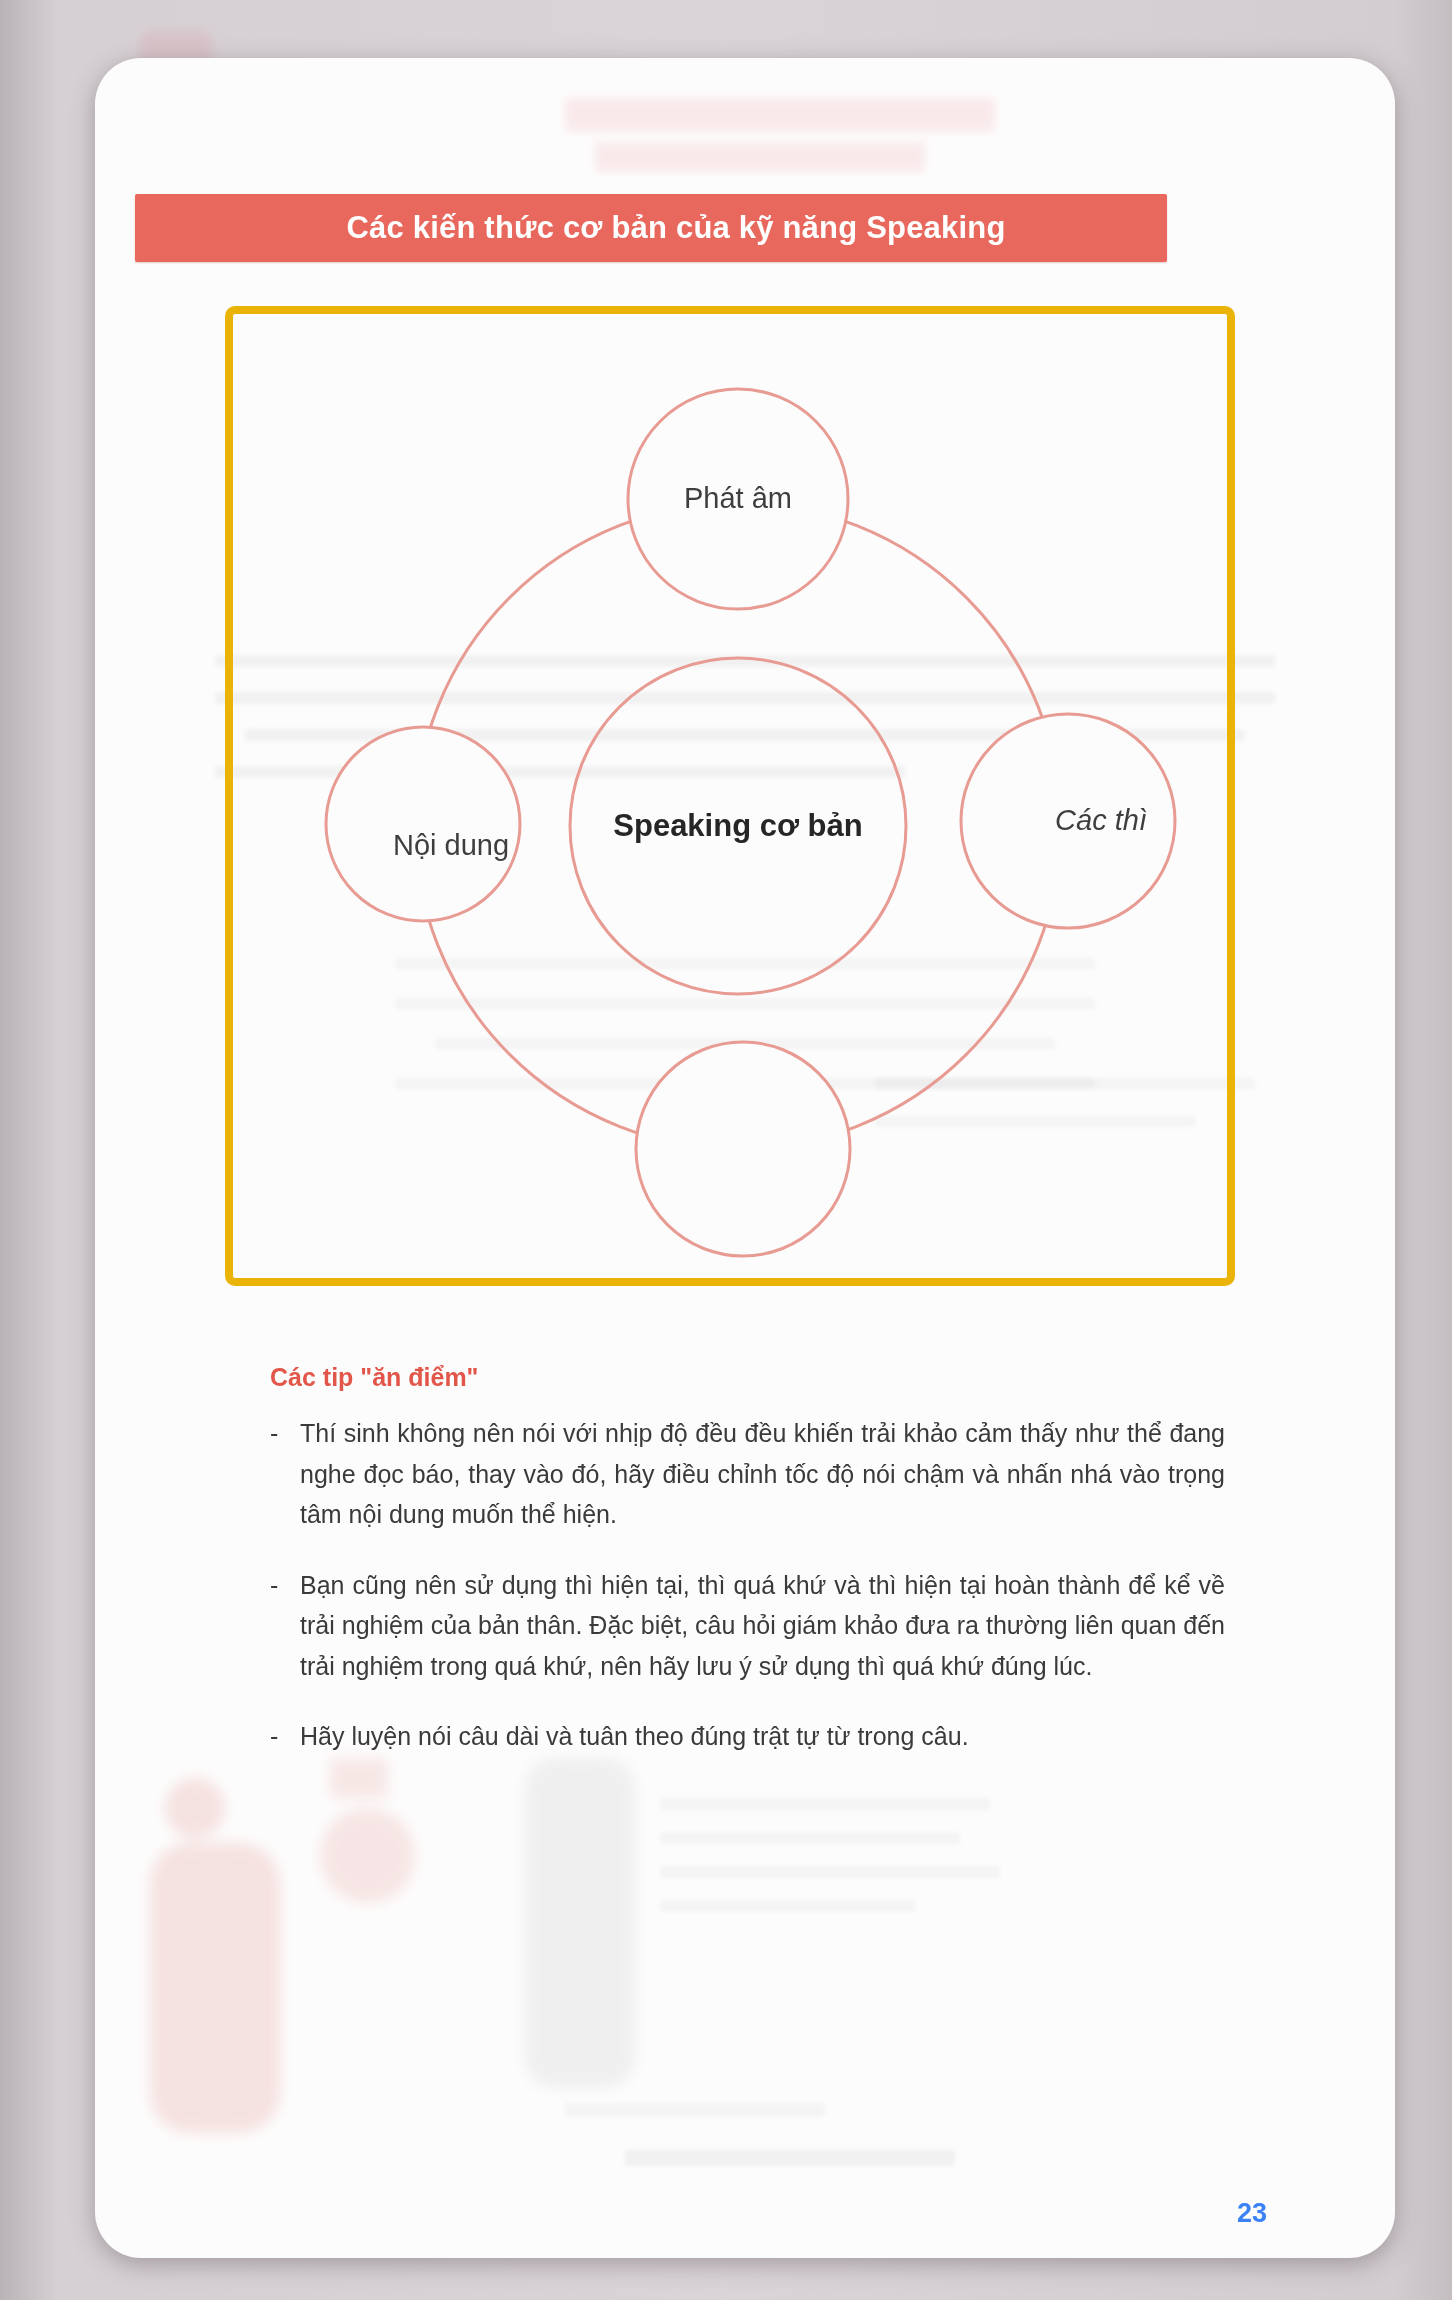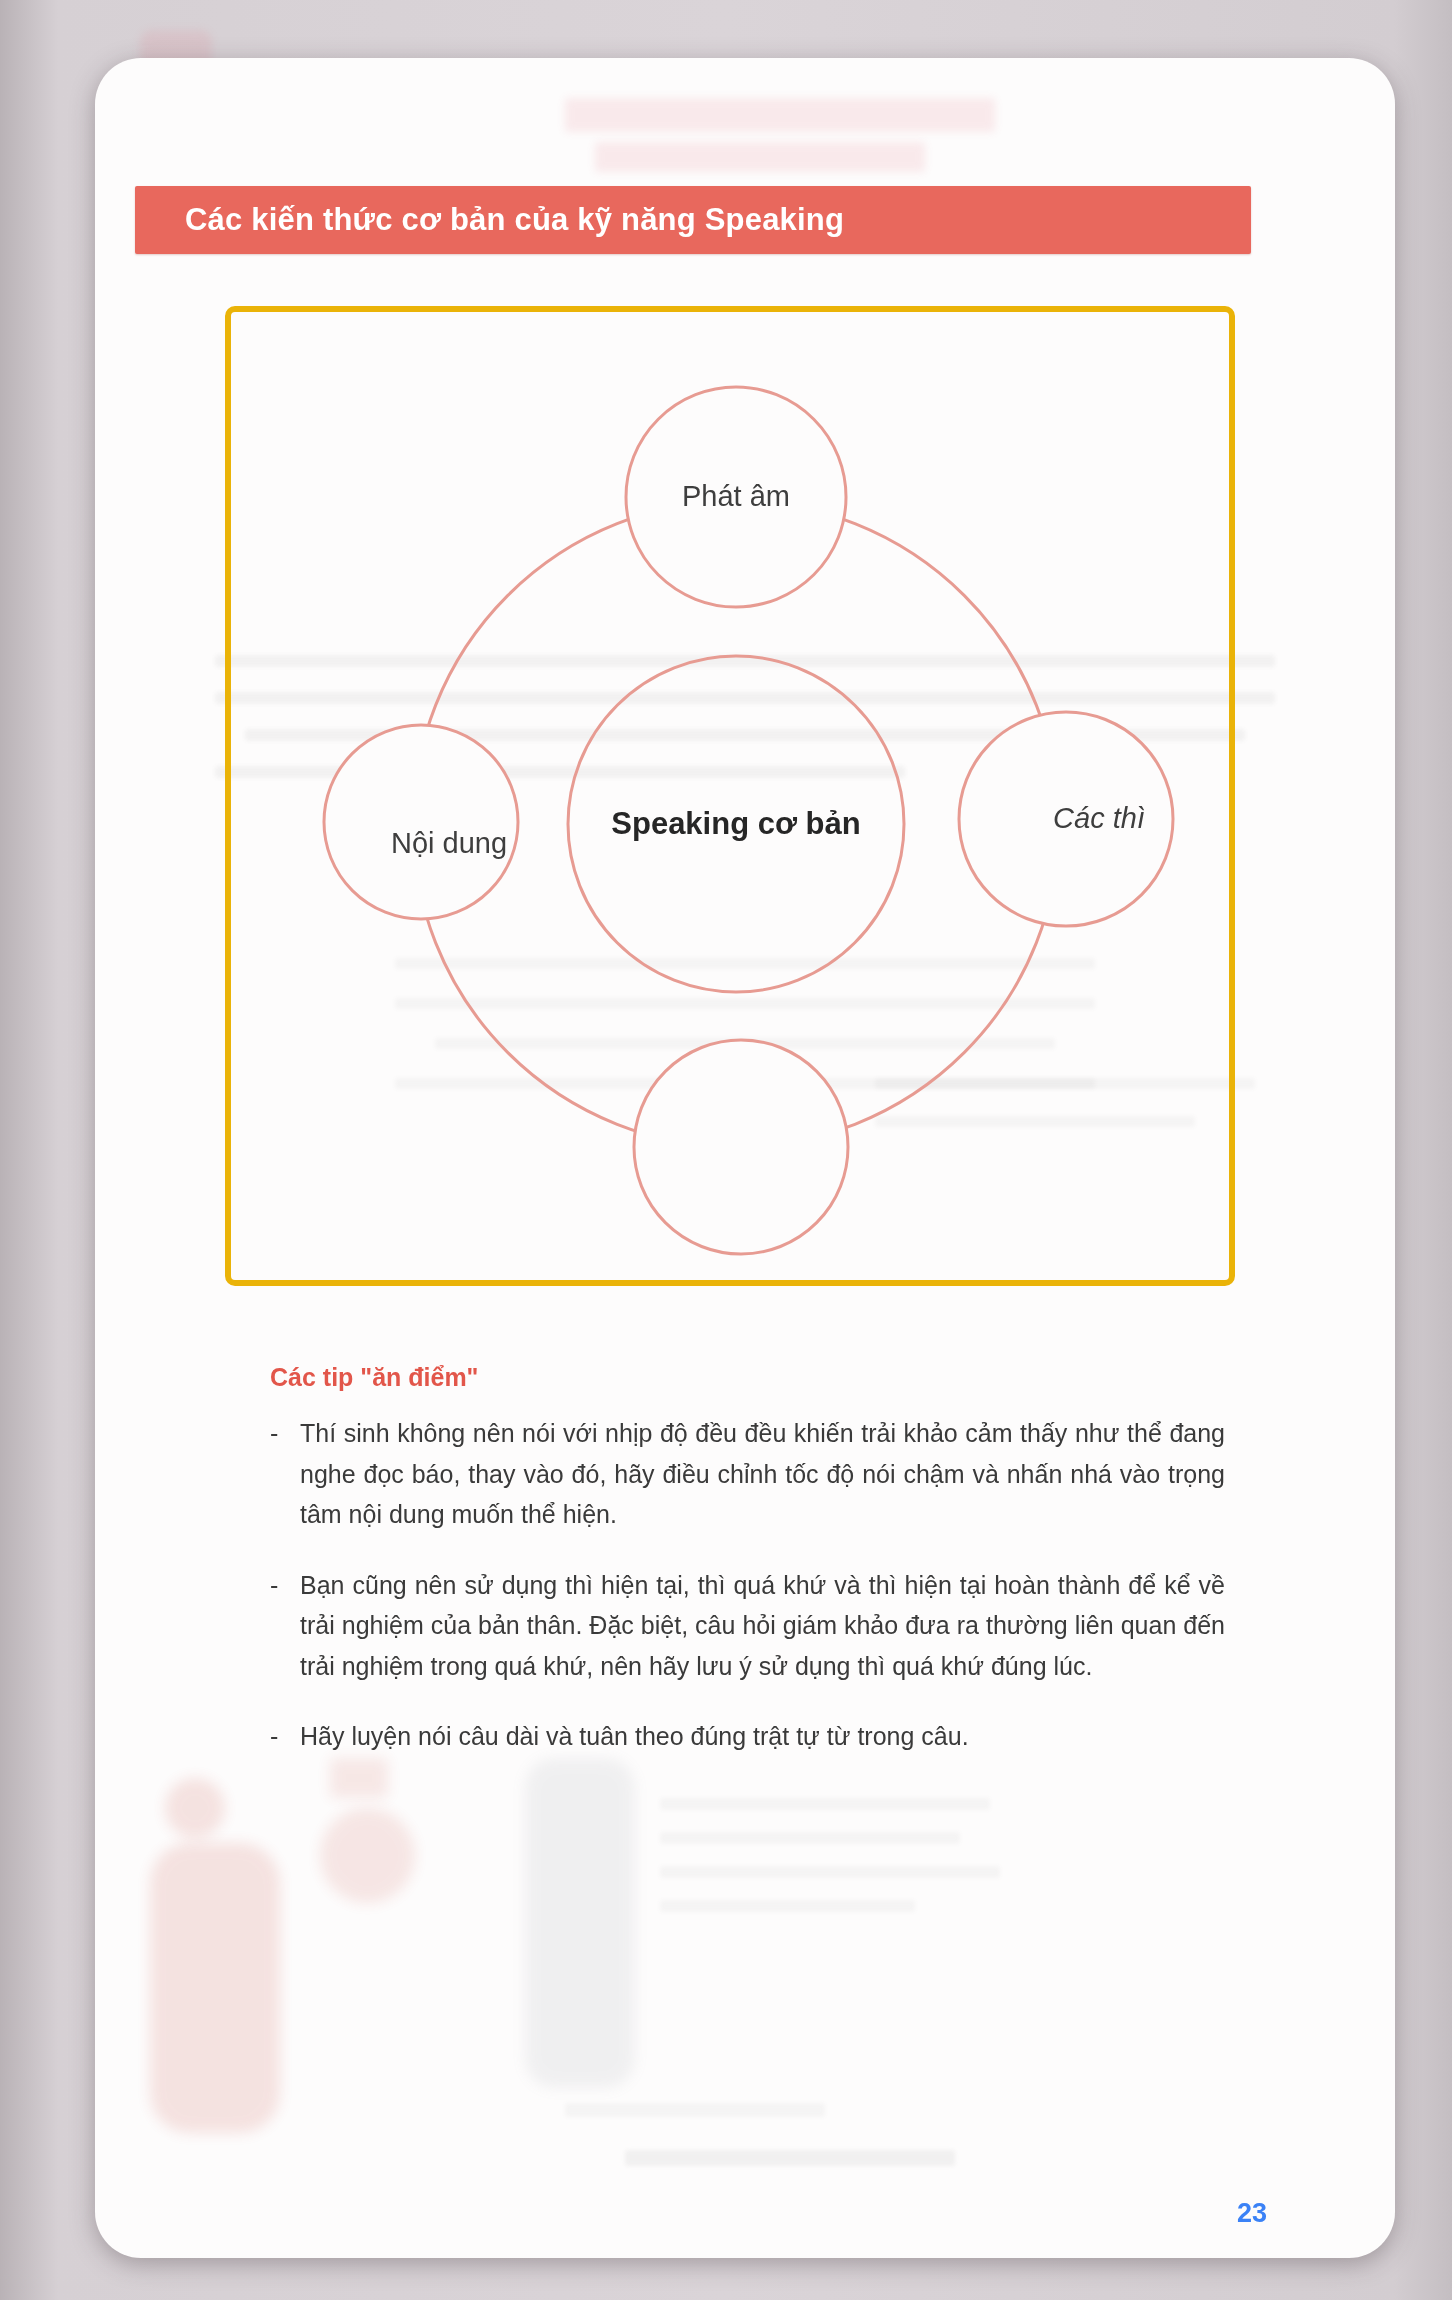--- a/index.html
+++ b/index.html
@@ -13,33 +13,34 @@
     position:relative; width:1452px; height:2300px;
     background: linear-gradient(90deg,#b9b2b6 0%, #d6d0d4 4%, #dad4d8 50%, #d3cdd1 96%, #c4bec2 100%);
   }
   .page {
     position:absolute; left:95px; top:58px; width:1300px; height:2200px;
     background:#fdfcfc;
     border-radius:46px;
     box-shadow: 0 6px 24px rgba(60,50,55,.35);
   }
   .banner {
-    position:absolute; left:40px; top:128px; width:1116px; height:68px;
+    position:absolute; left:40px; top:136px; width:1032px; height:68px;
     background:#e8685d;
     display:flex; align-items:center;
     padding-left:50px;
     border-radius:2px;
     box-shadow: 0 1px 2px rgba(150,60,50,.25);
+    justify-content: center;
   }
   .banner-text {
     color:#ffffff; font-size:31px; font-weight:bold; letter-spacing:.2px;
   }
   .diagram-box {
     position:absolute; left:130px; top:248px; width:1010px; height:980px;
-    border:6px solid #eab308; border-radius:10px;
+    border:8px solid #eab308; border-radius:10px;
   }
   .diagram-box svg { position:absolute; left:0; top:0; }
   .circle-label {
     position:absolute; transform:translate(-50%,-50%);
     font-size:29px; color:#3e3e3e; text-align:center; line-height:1.35;
   }
   .center-label {
     position:absolute; transform:translate(-50%,-50%);
     font-size:31px; font-weight:bold; color:#262626; white-space:nowrap;
   }

